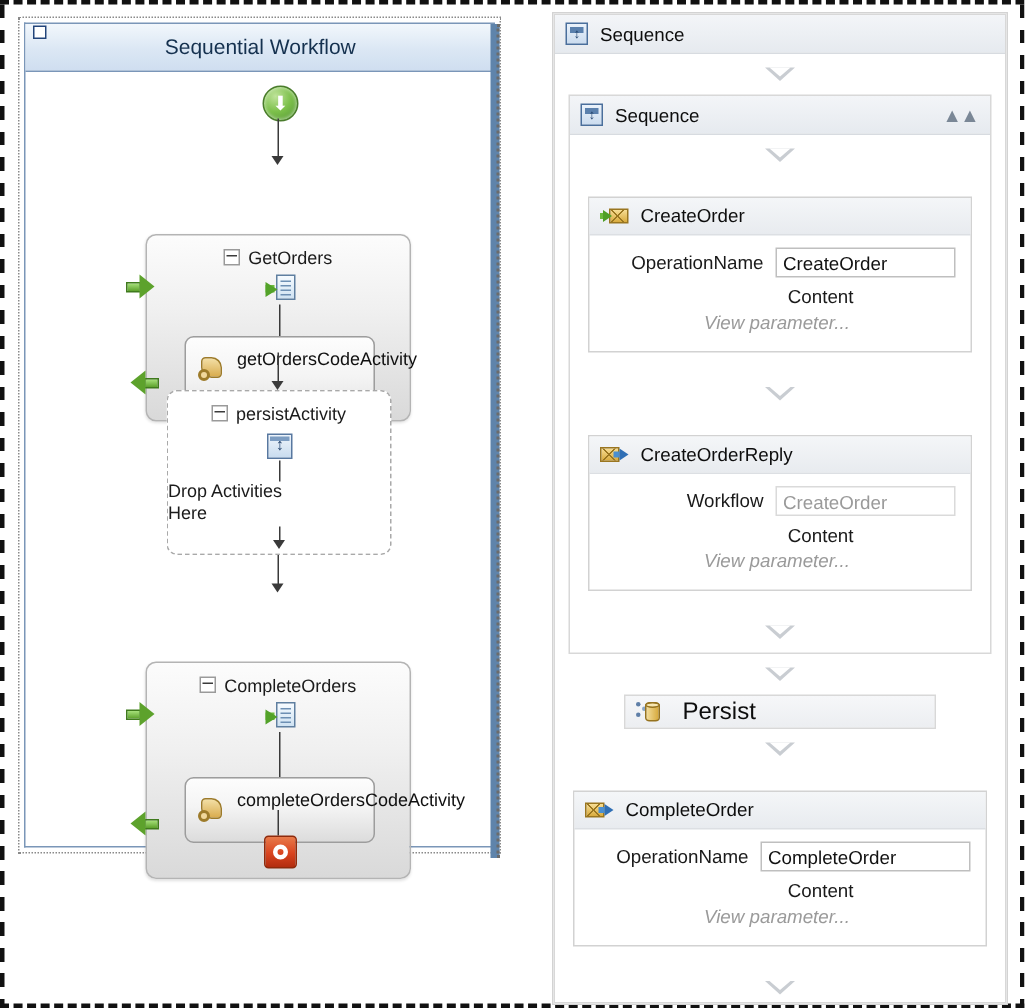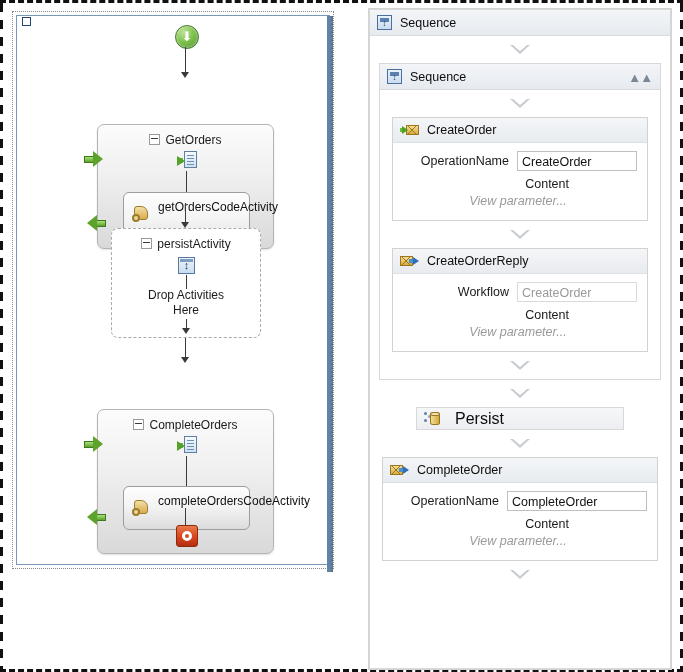--- a/index.html
+++ b/index.html
@@ -244,21 +244,21 @@
     border: 1px dashed #a9a9a9;
     border-radius: 7px;
     background: #fff;
   }
   .drop-group-title {
     position: absolute; left: 0; right: 0; top: 8px;
     text-align: center; font-size: 12px; color: #1b1b1b;
   }
   .drop-text {
     position: absolute; left: 0; right: 0;
-    text-align: center; font-size: 12px; color: #1b1b1b;
+    font-size: 12px; color: #1b1b1b;
     line-height: 15px;
   }
   .persist-icon {
     position: absolute;
     width: 17px; height: 17px;
     background: linear-gradient(to bottom,#eef4fb,#c9dcef);
     border: 1px solid #5878a0;
     box-sizing: border-box;
   }
   .persist-icon:before {
@@ -349,21 +349,21 @@
 
   .seq-inner {
     margin: 0 9px;
     border: 1px solid #d8d8d8;
     background: #fff;
     box-sizing: border-box;
   }
 
   
   .msg-card {
-    margin: 0 12px;
+    margin: 14px 12px;
     border: 1px solid #d2d2d2;
     background: #fff;
     box-sizing: border-box;
   }
   .msg-card-header {
     height: 24px;
     background: linear-gradient(to bottom,#f4f6f8 0%, #e8ebef 100%);
     border-bottom: 1px solid #dcdfe3;
     display: flex; align-items: center;
     padding-left: 7px;
@@ -491,20 +491,21 @@
 <body>
 
 <div id="page">
   <div class="edge-dash-left"></div>
   <div class="edge-dash-right"></div>
 
   <div id="left-panel">
     <div class="sel-handle"></div>
 
     <div class="wf-surface">
+      <div class="wf-title">Sequential Workflow</div>
 
       <div class="wf-canvas">
 
         <div class="start-node" style="left:158px; top:9px;">
           <span class="glyph">⬇</span>
         </div>
         <div class="vline" style="left:168px; top:31px; height:28px;"></div>
         <div class="arrowhead" style="left:164px; top:56px;"></div>
 
         <div class="act-group" style="left:80px; top:62px; width:177px; height:125px;">

